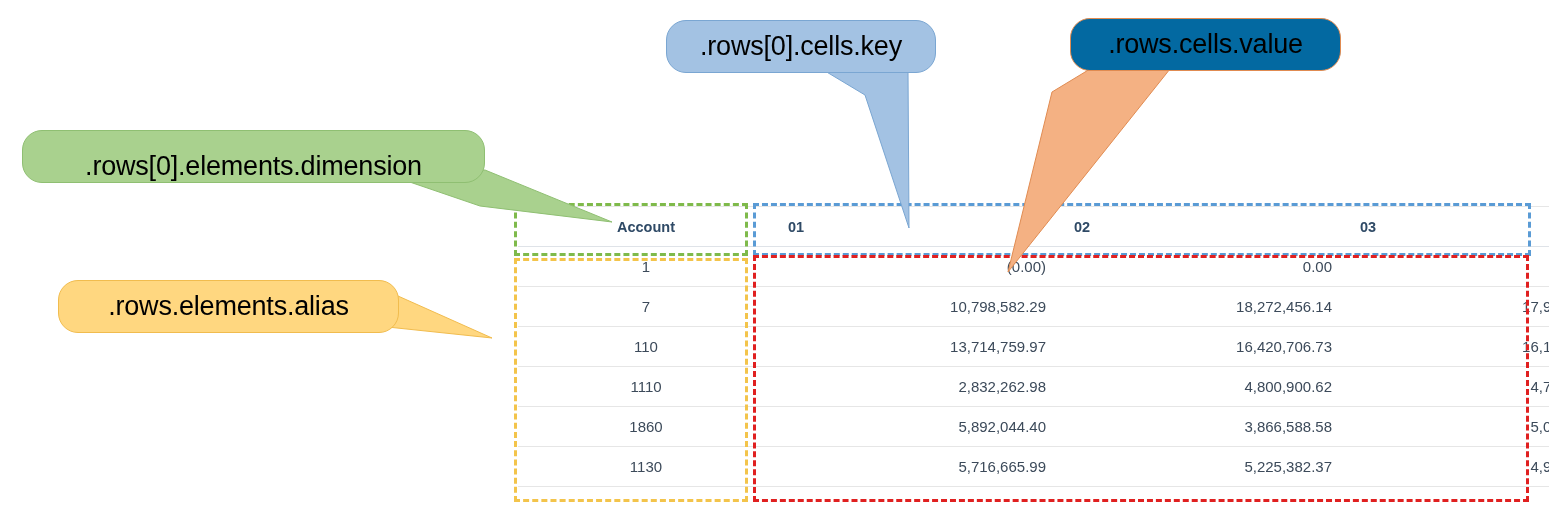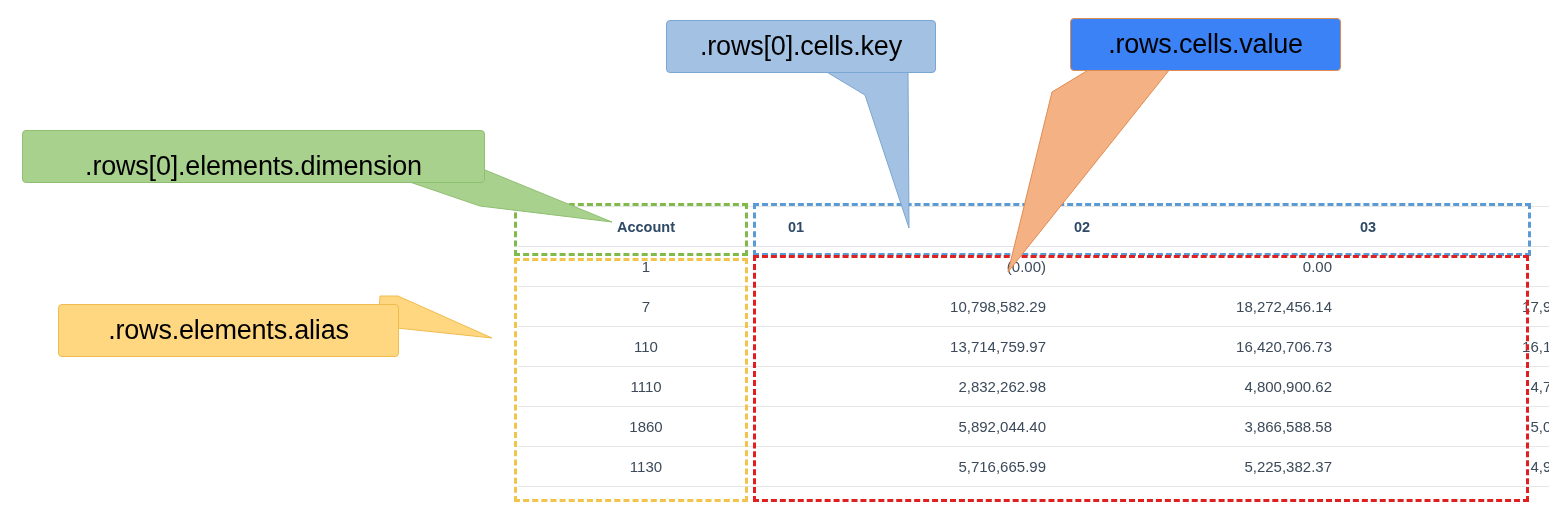--- a/index.html
+++ b/index.html
@@ -59,45 +59,44 @@
   }
   .dash-green  { border: 3px dashed #7fba4b; }
   .dash-yellow { border: 3px dashed #f3c44b; }
   .dash-blue   { border: 3px dashed #5a9bd5; }
   .dash-red    { border: 3px dashed #e02020; }
 
   
   .callout {
     position: absolute;
     box-sizing: border-box;
-    border-radius: 4px;
+    border-radius: 20px;
     display: flex;
     align-items: center;
     justify-content: center;
     font-size: 27px;
     color: #000000;
     letter-spacing: -0.2px;
     white-space: nowrap;
   }
   .callout-green {
     background: #a9d18e;
     border: 1px solid #8fbf72;
     align-items: flex-end;
   }
   .callout-yellow {
     background: #ffd780;
     border: 1px solid #f1bc4e;
-    margin-top: 24px;
   }
   .callout-blue {
     background: #a3c2e3;
     border: 1px solid #7aa6d2;
   }
   .callout-orange {
-    background: #3b82f6;
+    background: #0369a1;
     border: 1px solid #e08b51;
   }
 
   .tail-svg {
     position: absolute;
     left: 0;
     top: 0;
     width: 1549px;
     height: 520px;
     pointer-events: none;

